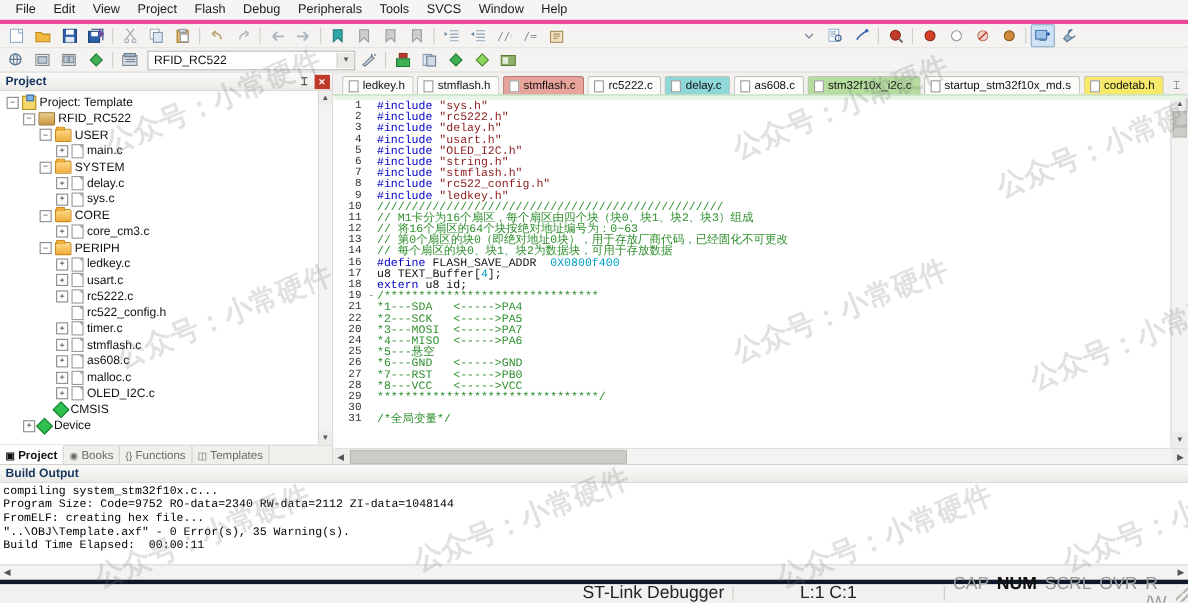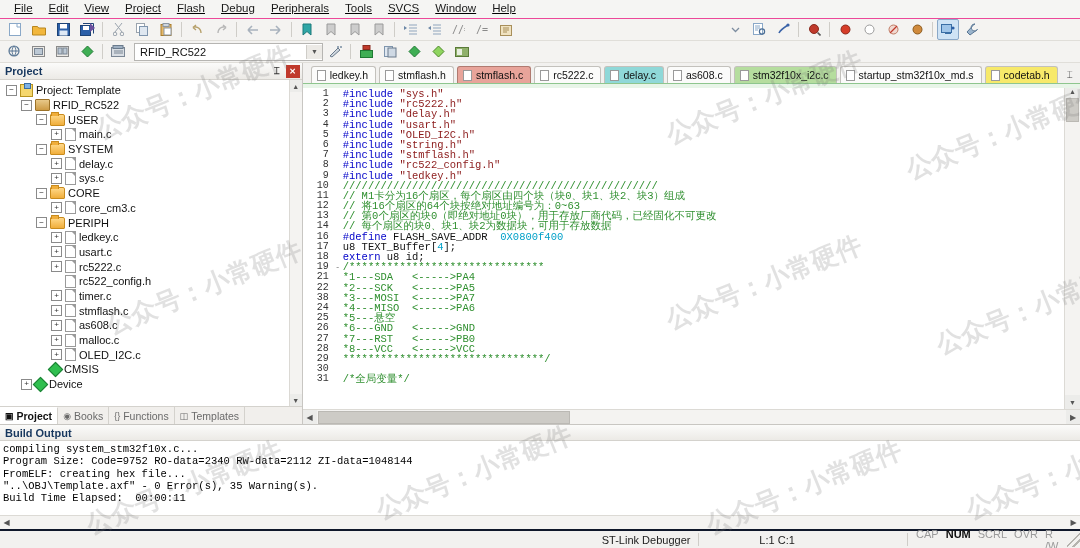--- a/index.html
+++ b/index.html
@@ -17,24 +17,24 @@
     background: #f2f1f0;
     display: flex;
     flex-direction: column;
   }
 
   
   .menubar {
     height: 18px;
     background: #f5f5f3;
     display: flex;
+    align-items: center;
     padding-left: 6px;
-    border-bottom: 1px solid #ec4899;
+    border-bottom: 4px solid #ec4899;
     flex: 0 0 auto;
-    text-decoration: underline;
   }
   .menu-item {
     padding: 2px 8px;
     font-size: 11.5px;
     color: #1a1a1a;
     white-space: nowrap;
     cursor: default;
   }
 
   
@@ -380,23 +380,23 @@
   }
   .build-hscroll .sa {
     width:13px;height:13px;display:flex;align-items:center;justify-content:center;
     font-size:8px;color:#555;
   }
 
   
   .statusbar {
     height: 17px; flex: 0 0 auto;
     background: #f2f1ef;
-    border-top: 2px solid #0f172a;
+    border-top: 4px solid #0f172a;
     display: flex; align-items: center;
-    font-size: 11px; color: #222; justify-content: flex-end;
+    font-size: 16px; color: #222; justify-content: flex-end;
   }
   .sb-seg { padding: 0 8px; white-space: nowrap; }
   .sb-sep { width:1px;height:13px;background:#cfcdc8; }
   .sb-flags { display:flex; gap:7px; padding:0 8px; }
   .sb-flags .on { font-weight: bold; color:#111; }
   .sb-flags .off { color:#9a9a9a; }
   .sb-grip {
     margin-left:auto; width:14px;height:14px;
     background:
       linear-gradient(135deg, transparent 45%, #b5b3ae 45%, #b5b3ae 55%, transparent 55%),
@@ -892,21 +892,21 @@
             <div class="cl"><span class="gutter">11</span><span class="fold"></span><span class="ctext"><span class="cmt">// M1卡分为16个扇区，每个扇区由四个块（块0、块1、块2、块3）组成</span></span></div>
             <div class="cl"><span class="gutter">12</span><span class="fold"></span><span class="ctext"><span class="cmt">// 将16个扇区的64个块按绝对地址编号为：0~63</span></span></div>
             <div class="cl"><span class="gutter">13</span><span class="fold"></span><span class="ctext"><span class="cmt">// 第0个扇区的块0（即绝对地址0块），用于存放厂商代码，已经固化不可更改</span></span></div>
             <div class="cl"><span class="gutter">14</span><span class="fold"></span><span class="ctext"><span class="cmt">// 每个扇区的块0、块1、块2为数据块，可用于存放数据</span></span></div>
             <div class="cl"><span class="gutter">16</span><span class="fold"></span><span class="ctext"><span class="pp">#define </span><span class="plain">FLASH_SAVE_ADDR  </span><span class="num">0X0800f400</span></span></div>
             <div class="cl"><span class="gutter">17</span><span class="fold"></span><span class="ctext"><span class="plain">u8 TEXT_Buffer[</span><span class="num">4</span><span class="plain">];</span></span></div>
             <div class="cl"><span class="gutter">18</span><span class="fold"></span><span class="ctext"><span class="kw">extern</span><span class="plain"> u8 id;</span></span></div>
             <div class="cl"><span class="gutter">19</span><span class="fold">-</span><span class="ctext"><span class="cmt">/*******************************</span></span></div>
             <div class="cl"><span class="gutter">21</span><span class="fold"></span><span class="ctext"><span class="cmt">*1---SDA   &lt;-----&gt;PA4</span></span></div>
             <div class="cl"><span class="gutter">22</span><span class="fold"></span><span class="ctext"><span class="cmt">*2---SCK   &lt;-----&gt;PA5</span></span></div>
-            <div class="cl"><span class="gutter">38</span><span class="fold"></span><span class="ctext"><span class="cmt">*3---MOSI  &lt;-----&gt;PA7</span></span></div>
+            <div class="cl"><span class="gutter">20</span><span class="fold"></span><span class="ctext"><span class="cmt">*3---MOSI  &lt;-----&gt;PA7</span></span></div>
             <div class="cl"><span class="gutter">24</span><span class="fold"></span><span class="ctext"><span class="cmt">*4---MISO  &lt;-----&gt;PA6</span></span></div>
             <div class="cl"><span class="gutter">25</span><span class="fold"></span><span class="ctext"><span class="cmt">*5---悬空</span></span></div>
             <div class="cl"><span class="gutter">26</span><span class="fold"></span><span class="ctext"><span class="cmt">*6---GND   &lt;-----&gt;GND</span></span></div>
             <div class="cl"><span class="gutter">27</span><span class="fold"></span><span class="ctext"><span class="cmt">*7---RST   &lt;-----&gt;PB0</span></span></div>
             <div class="cl"><span class="gutter">28</span><span class="fold"></span><span class="ctext"><span class="cmt">*8---VCC   &lt;-----&gt;VCC</span></span></div>
             <div class="cl"><span class="gutter">29</span><span class="fold"></span><span class="ctext"><span class="cmt">********************************/</span></span></div>
             <div class="cl"><span class="gutter">30</span><span class="fold"></span><span class="ctext"><span class="plain"></span></span></div>
             <div class="cl"><span class="gutter">31</span><span class="fold"></span><span class="ctext"><span class="cmt">/*全局变量*/</span></span></div>
           </div>
         <div class="vscroll">

